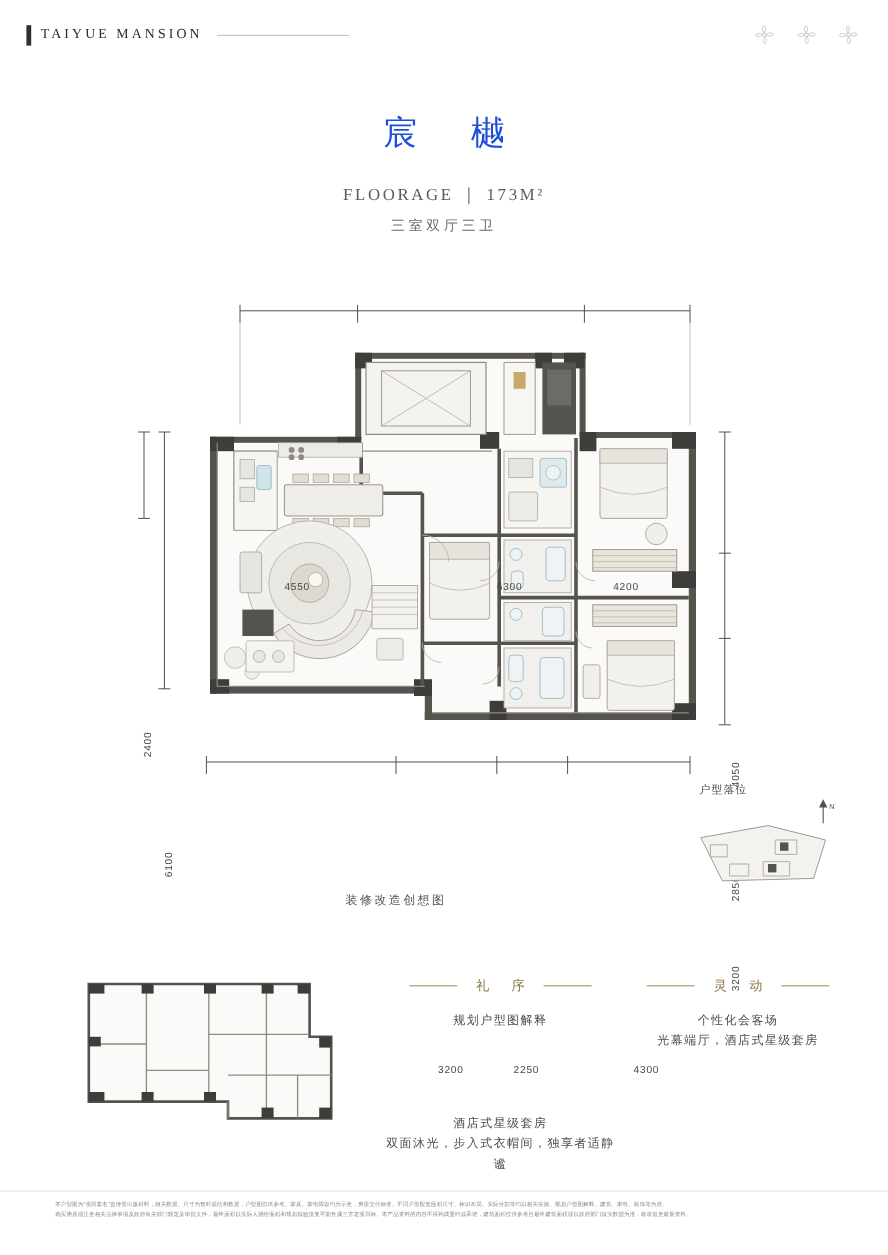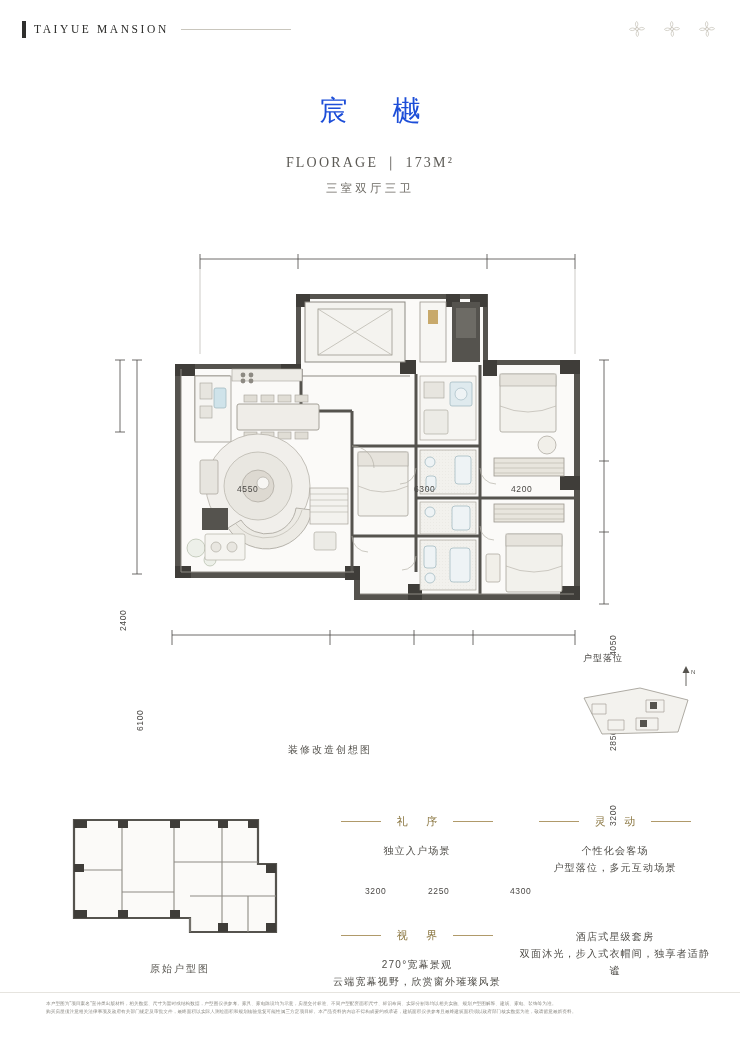--- a/index.html
+++ b/index.html
@@ -409,21 +409,21 @@
   </svg>
 
   
   <div class="dim-text" style="left:237px; top:248px;">4550</div>
   <div class="dim-text" style="left:374px; top:248px;padding-left:40px;">6300</div>
   <div class="dim-text" style="left:511px; top:248px;">4200</div>
 
   <div class="dim-text" style="left:240px; top:650px;">6550</div>
   <div class="dim-text" style="left:365px; top:650px;">3200</div>
   <div class="dim-text" style="left:428px; top:650px;">2250</div>
-  <div class="dim-text" style="left:510px; top:650px;">4300</div>
+  <div class="dim-text" style="left:528px; top:650px;">4300</div>
 
   <div class="dim-text vtext" style="left:118px; top:395px; transform:rotate(-90deg);">2400</div>
   <div class="dim-text vtext" style="left:135px; top:495px; transform:rotate(-90deg);">6100</div>
 
   <div class="dim-text vtext" style="left:608px; top:420px; transform:rotate(-90deg);">4050</div>
   <div class="dim-text vtext" style="left:608px; top:515px; transform:rotate(-90deg);">2850</div>
   <div class="dim-text vtext" style="left:608px; top:590px; transform:rotate(-90deg);">3200</div>
 
   <div class="plan-caption">装修改造创想图</div>
 
@@ -474,52 +474,42 @@
       <rect x="12" y="104" width="13" height="8"></rect>
       <rect x="56" y="104" width="10" height="8"></rect>
       <rect x="108" y="104" width="10" height="8"></rect>
       <rect x="204" y="58" width="10" height="9"></rect>
       <rect x="204" y="117" width="10" height="9"></rect>
       <rect x="156" y="117" width="10" height="9"></rect>
       <rect x="12" y="58" width="10" height="8"></rect>
     </g>
   </svg>
 
-  <div class="orig-caption" style="top:172px;">原始户型图</div>
 
   <div class="features">
 
     <div class="feat">
       <div class="feat-head">
         <span class="feat-line"></span>
         <span class="feat-title">礼 序</span>
         <span class="feat-line"></span>
       </div>
-      <div class="feat-l1">独立入户场景</div>
+      <div class="feat-l1">规划户型图解释</div>
     </div>
 
     <div class="feat">
       <div class="feat-head">
         <span class="feat-line"></span>
         <span class="feat-title">灵 动</span>
         <span class="feat-line"></span>
       </div>
       <div class="feat-l1">个性化会客场</div>
-      <div class="feat-l2">户型落位，多元互动场景</div>
+      <div class="feat-l2">光幕端厅，酒店式星级套房</div>
     </div>
 
-    <div class="feat">
-      <div class="feat-head">
-        <span class="feat-line"></span>
-        <span class="feat-title">视 界</span>
-        <span class="feat-line"></span>
-      </div>
-      <div class="feat-l1">270°宽幕景观</div>
-      <div class="feat-l2">云端宽幕视野，欣赏窗外璀璨风景</div>
-    </div>
 
     <div class="feat">
       <div class="feat-l1">酒店式星级套房</div>
       <div class="feat-l2">双面沐光，步入式衣帽间，独享者适静谧</div>
     </div>
 
   </div>
 </div>
 
 <div class="bottom-rule"></div>

